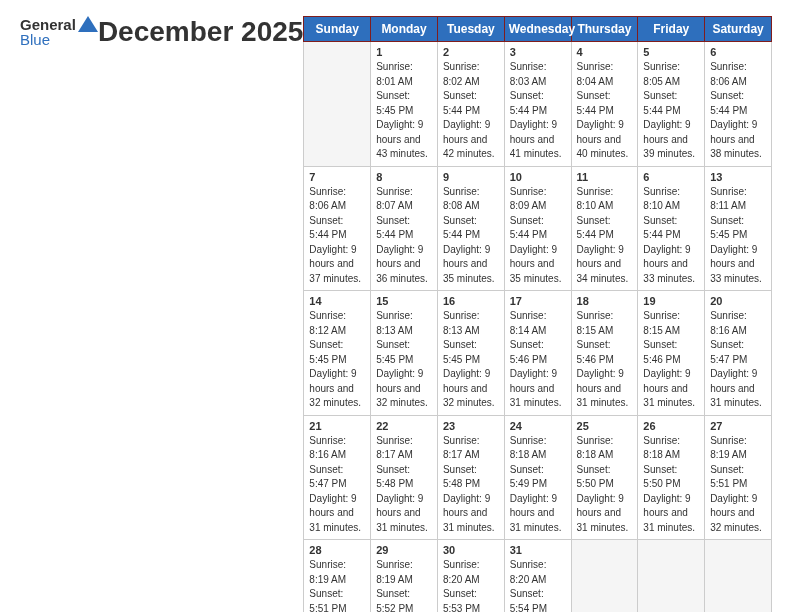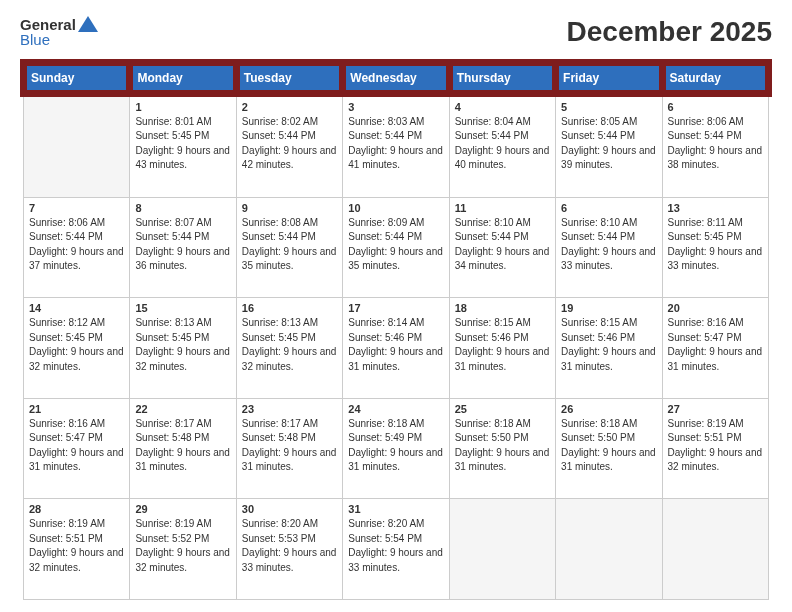--- a/index.html
+++ b/index.html
@@ -8,21 +8,20 @@
       background: #fff;
       width: 792px;
       height: 612px;
       overflow: hidden;
     }
     .page {
       width: 792px;
       height: 612px;
       padding: 16px 20px 12px 20px;
       display: flex;
-      flex-direction: column;
     }
     .header {
       display: flex;
       justify-content: space-between;
       align-items: flex-start;
       margin-bottom: 10px;
     }
     .title-block {
       text-align: right;
     }
@@ -41,22 +40,22 @@
       border-collapse: collapse;
       width: 100%;
       table-layout: fixed;
     }
     .calendar th {
       background: #2e6fbd;
       color: #fff;
       font-size: 12px;
       font-weight: bold;
       padding: 5px 4px;
-      text-align: left;
-      border: 7px solid #7f1d1d;
+      text-align: center;
+      border: 1px solid #7f1d1d;
     }
     .calendar td {
       border: 1px solid #ccc;
       vertical-align: top;
       padding: 4px 5px;
       font-size: 9.5px;
       color: #333;
       background: #fff;
     }
     .calendar td.empty {

